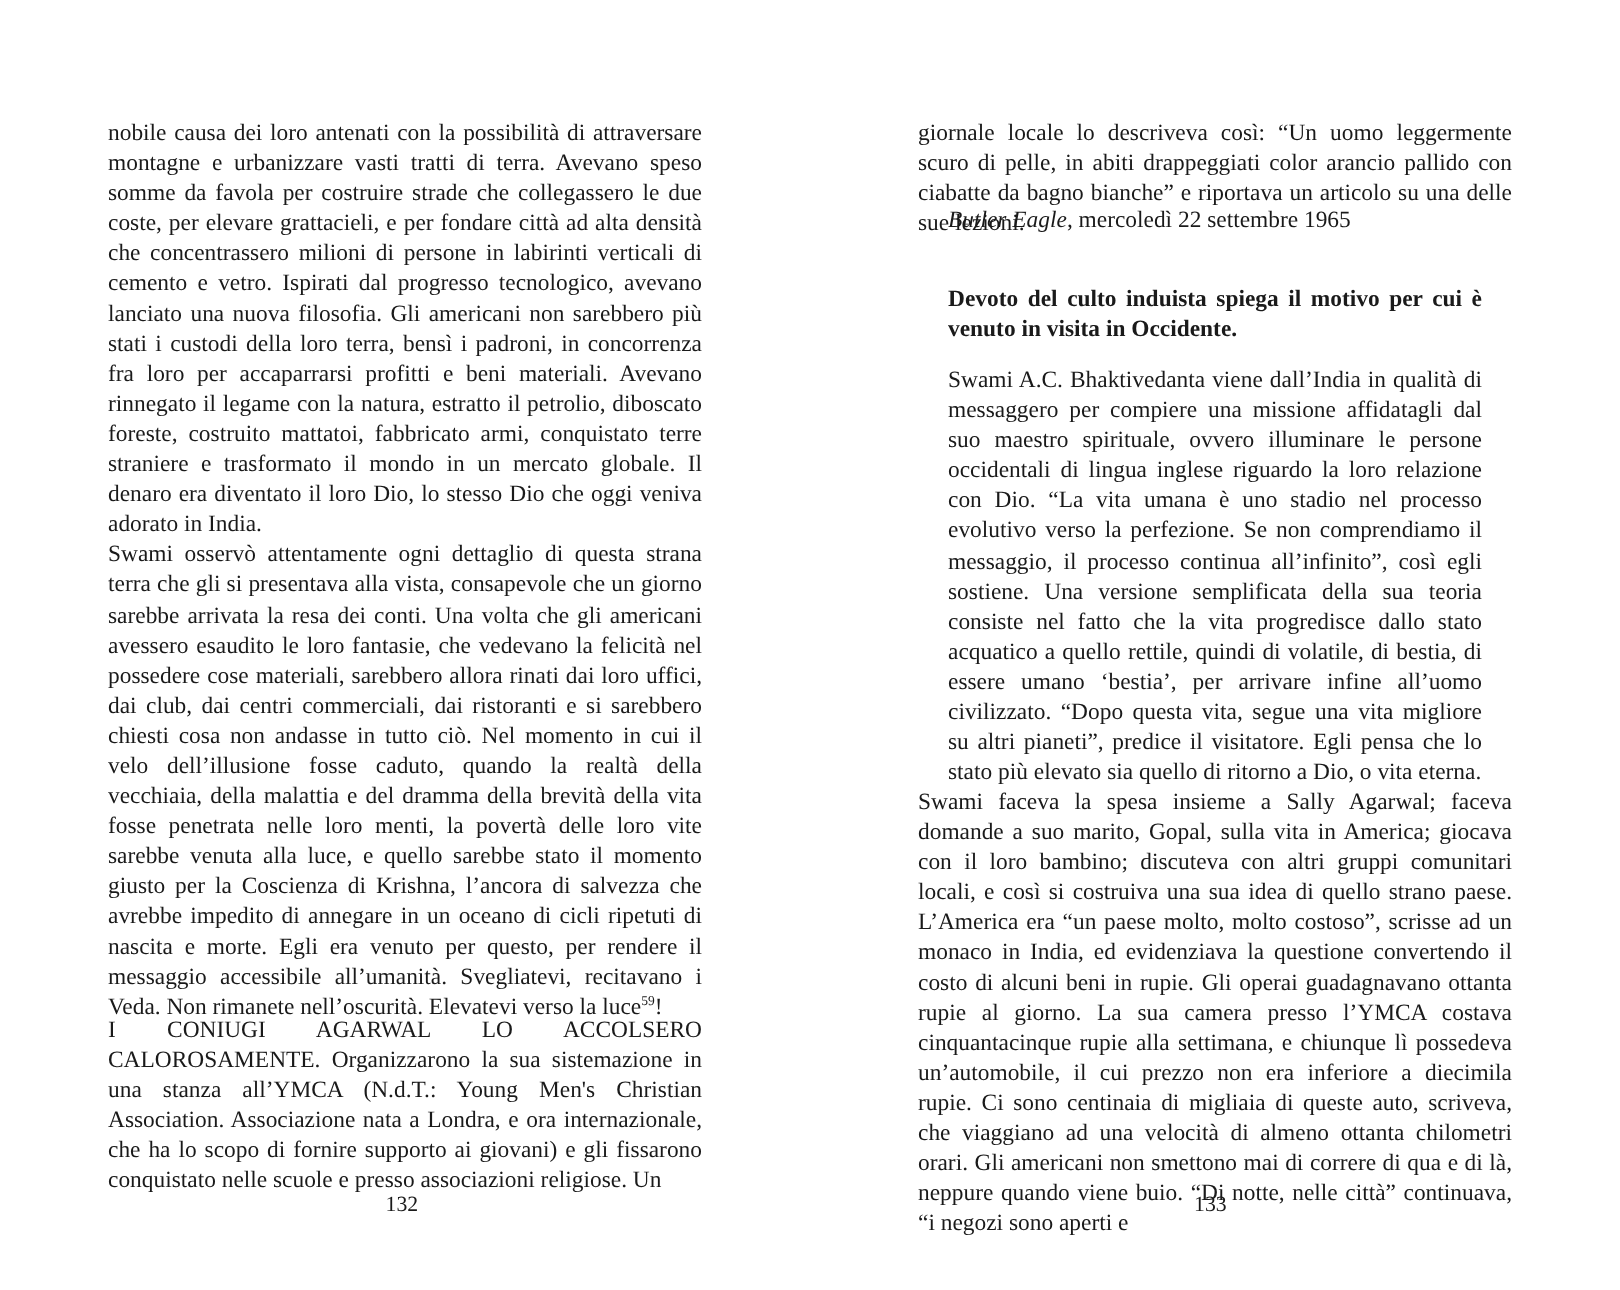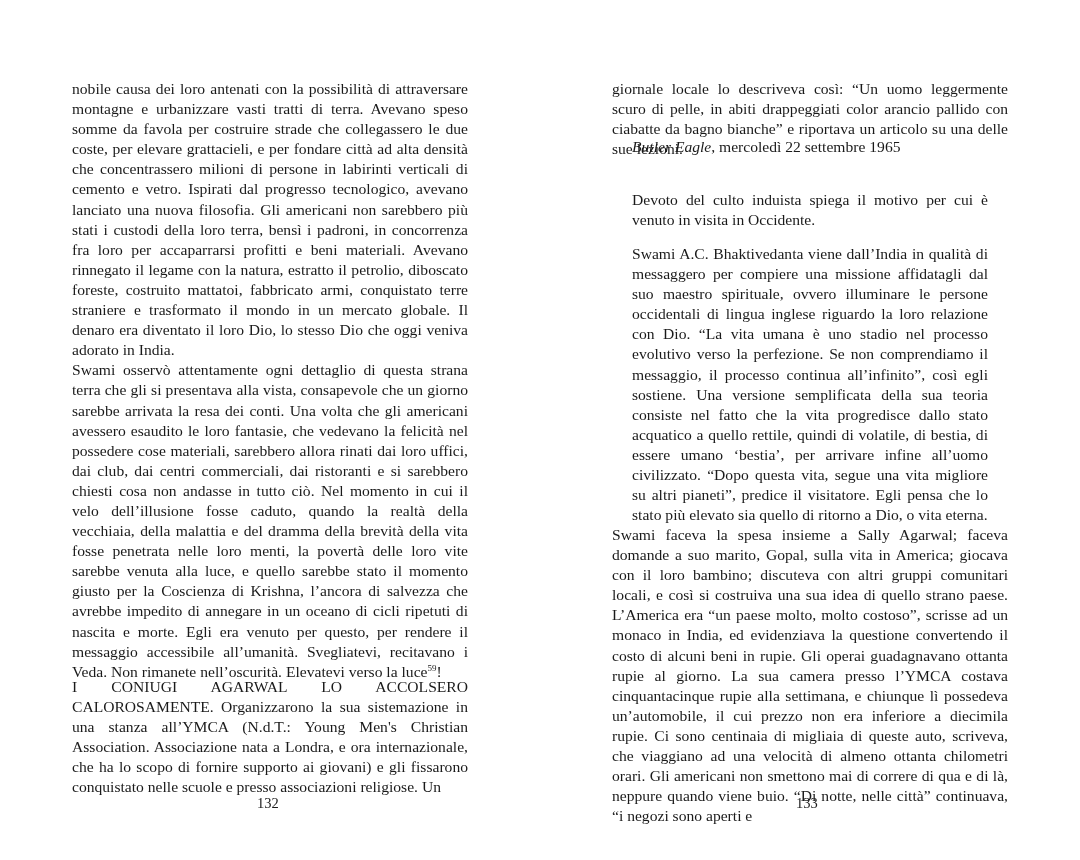--- a/index.html
+++ b/index.html
@@ -13,21 +13,21 @@
   .page.right { left: 540px; width: 540px; }
 
   .block { position: absolute; font-size: 15.6px; line-height: 20.1px; text-align: justify; }
   .left .block { left: 72px; width: 396px; }
   .right .block { left: 72px; width: 396px; }
 
   .block p { margin: 0; text-align: justify; }
   .block p.last-left { text-align-last: left; }
   .quote { left: 92px !important; width: 356px !important; }
   .cite em { font-style: italic; }
-  .headline { font-weight: normal; }
+  .headline { font-weight: bold; }
   .caps { letter-spacing: 0; }
   sup { font-size: 9px; line-height: 0; vertical-align: super; }
 
   .page-number {
     position: absolute; top: 795px; width: 540px; text-align: center;
     font-size: 14.5px; left: 0;
   }
   .left .page-number { left: 0; width: 540px; padding-left: 0; }
   .left .page-number span { position: absolute; left: 257px; text-align: right; }
   .right .page-number span { position: absolute; left: 256px; }

